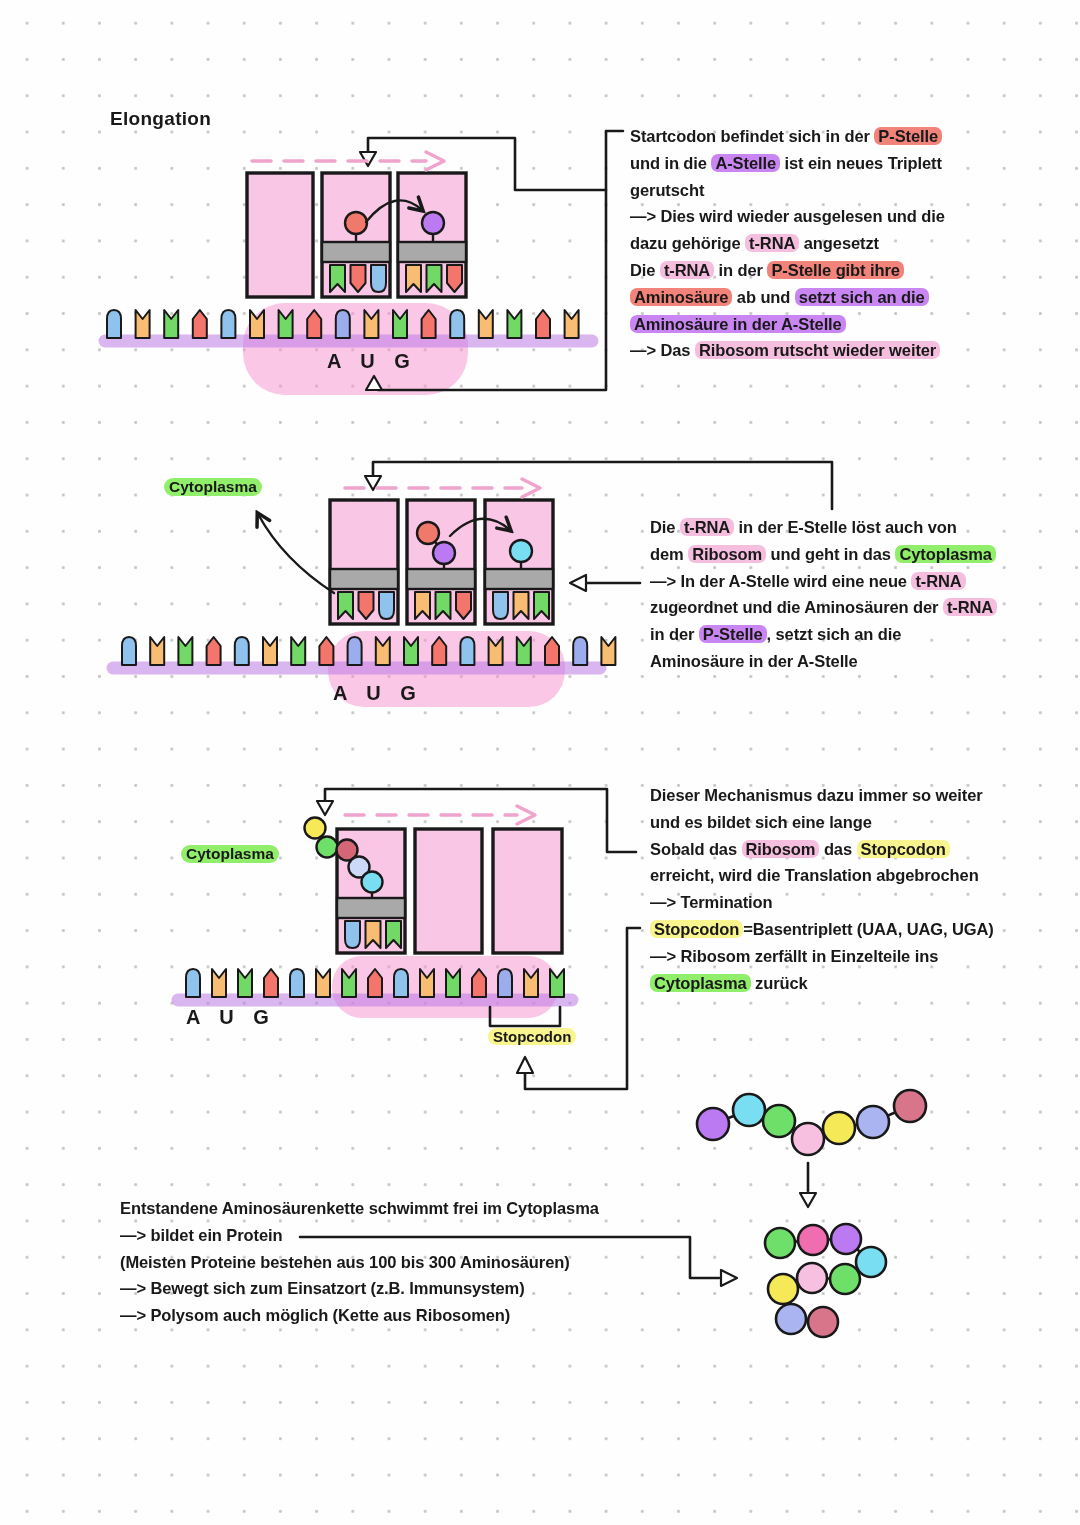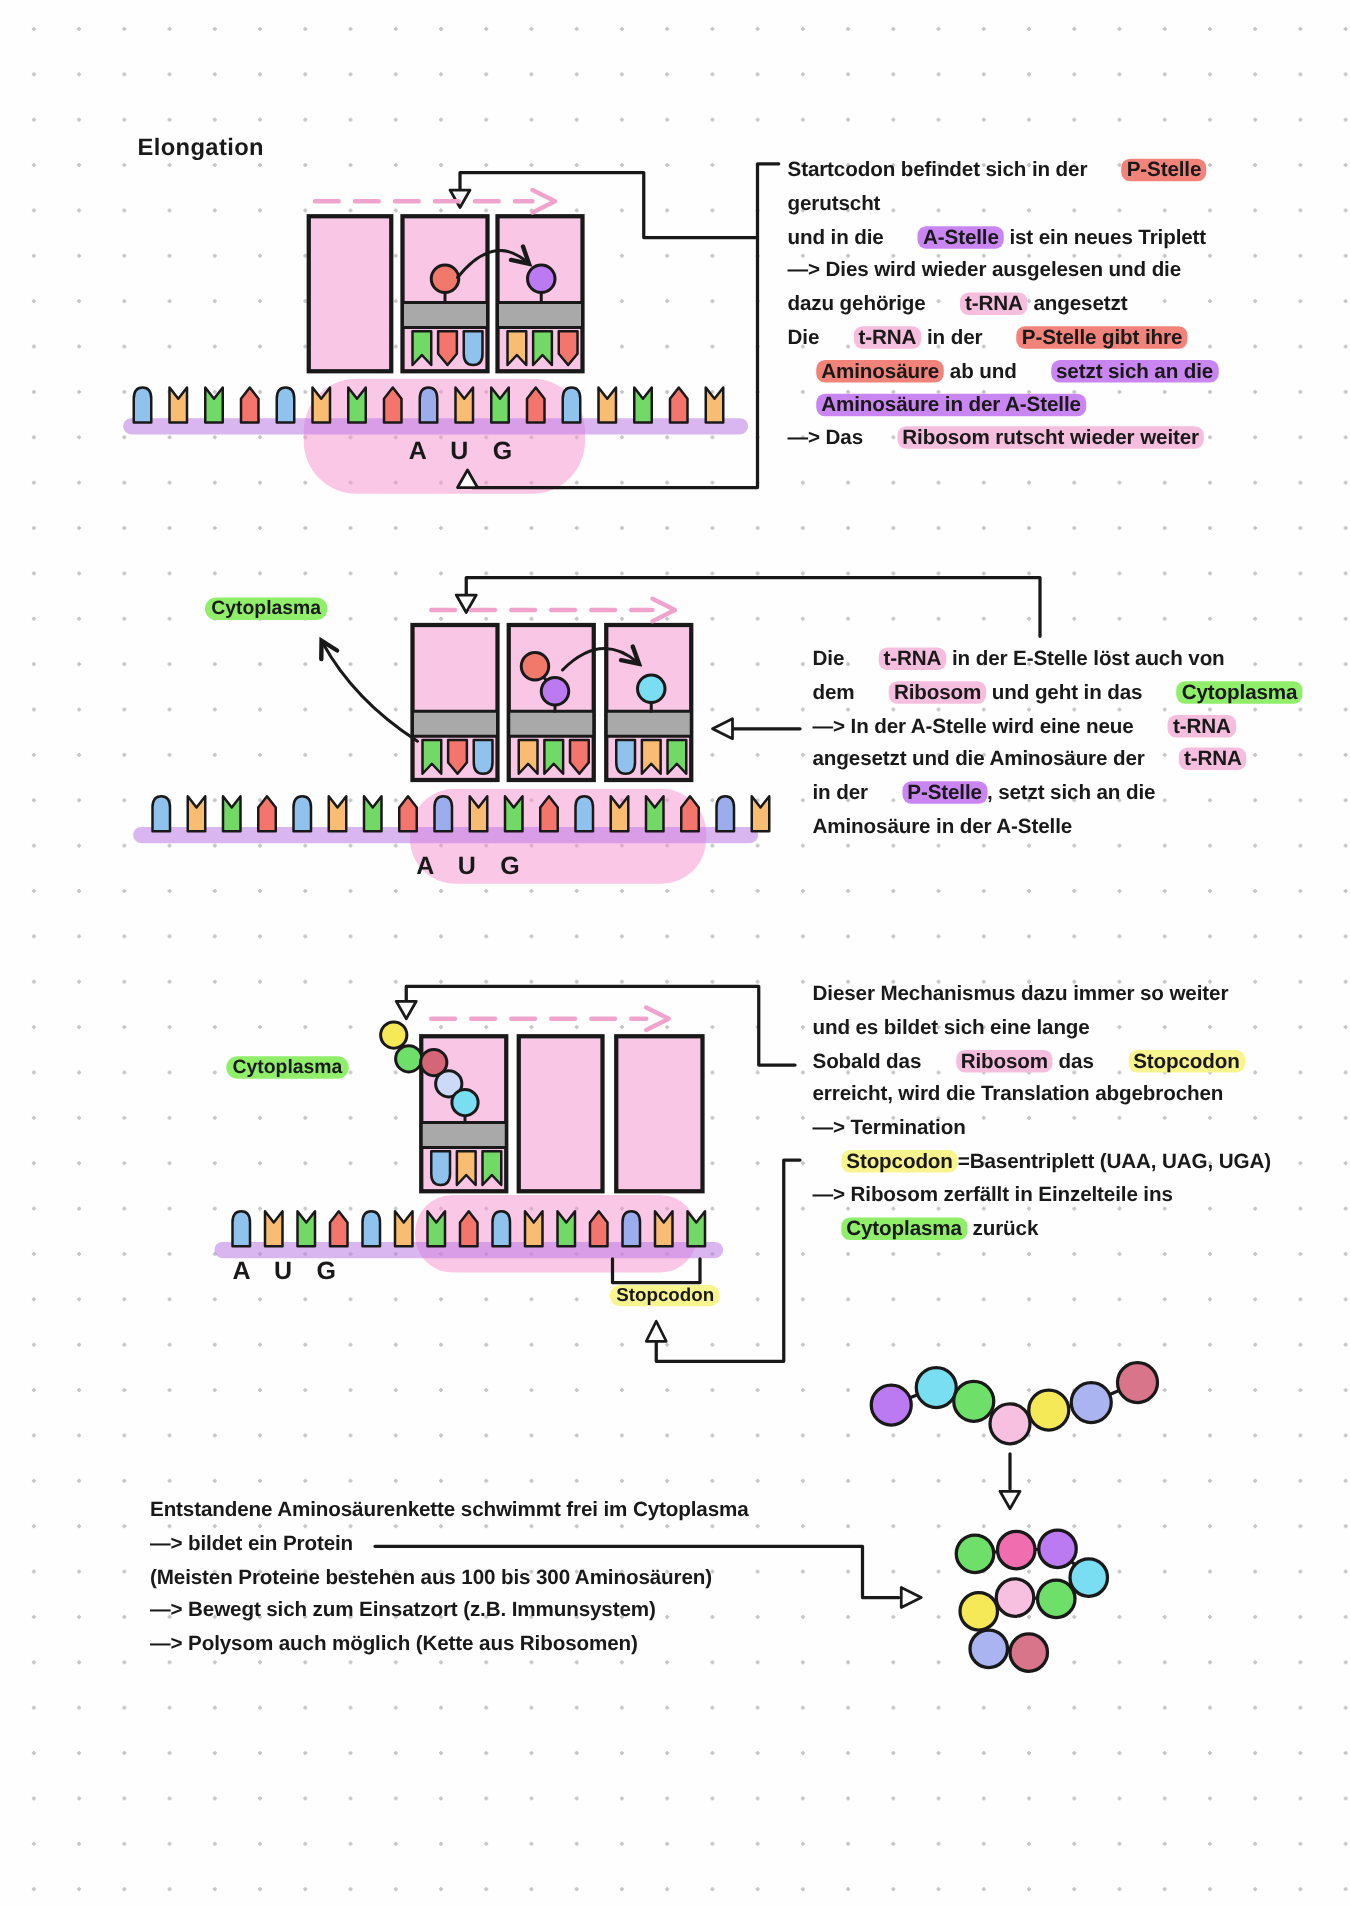--- a/index.html
+++ b/index.html
@@ -4,21 +4,21 @@
 <style>
   html,body{margin:0;padding:0;background:#fff;}
   .page{position:relative;width:1080px;height:1525px;background:#fffefe;
     background-image:radial-gradient(circle,#c7c7c7 1.3px,transparent 1.6px);
     background-size:36.2px 36.3px;background-position:9px 5px;
     font-family:"Liberation Sans",sans-serif;color:#191919;overflow:hidden;}
   #diagram-svg{position:absolute;left:0;top:0;}
   .title{position:absolute;left:110px;top:108px;font-size:19px;font-weight:700;letter-spacing:.3px;}
   .tblock{position:absolute;font-size:16.5px;line-height:26.8px;font-weight:700;white-space:nowrap;letter-spacing:-0.1px;}
   .tline{height:26.8px;}
-  .hl{padding:0 4px;border-radius:7px;margin-left:23px;}
+  .hl{padding:0 4px;border-radius:7px;}
   .hl-red{background:#f2837b;}
   .hl-purple{background:#c986f2;}
   .hl-pink{background:#f6bede;}
   .hl-green{background:#90ee6b;}
   .hl-yellow{background:#f8f48e;}
   .pill-label{position:absolute;font-size:15.5px;font-weight:700;padding:0 5px;border-radius:9px;white-space:nowrap;}
   #cytoplasma1{left:164px;top:478px;background:#90ee6b;}
   #cytoplasma2{left:181px;top:845px;background:#90ee6b;}
   #stopcodon{left:488px;top:1028px;background:#f8f48e;font-size:15px;}
   .aug{position:absolute;font-size:20px;font-weight:700;letter-spacing:7px;white-space:nowrap;}
@@ -219,34 +219,34 @@
   <div id="cytoplasma1" class="pill-label">Cytoplasma</div>
   <div id="cytoplasma2" class="pill-label">Cytoplasma</div>
   <div id="stopcodon" class="pill-label">Stopcodon</div>
   <div id="aug1" class="aug">A U G</div>
   <div id="aug2" class="aug">A U G</div>
   <div id="aug3" class="aug">A U G</div>
 
   <div id="blocks-root">
       <div class="tblock" style="left: 630px; top: 123px;">
         <div class="tline"><span>Startcodon befindet sich in der </span><span class="hl hl-red">P-Stelle</span></div>
+        <div class="tline"><span>und in die </span><span class="hl hl-purple">A-Stelle</span><span> ist ein neues Triplett</span></div>
         <div class="tline"><span>gerutscht</span></div>
-        <div class="tline"><span>und in die </span><span class="hl hl-purple">A-Stelle</span><span> ist ein neues Triplett</span></div>
         <div class="tline"><span>—&gt; Dies wird wieder ausgelesen und die</span></div>
         <div class="tline"><span>dazu gehörige </span><span class="hl hl-pink">t-RNA</span><span> angesetzt</span></div>
         <div class="tline"><span>Die </span><span class="hl hl-pink">t-RNA</span><span> in der </span><span class="hl hl-red">P-Stelle gibt ihre</span></div>
         <div class="tline"><span class="hl hl-red">Aminosäure</span><span> ab und </span><span class="hl hl-purple">setzt sich an die</span></div>
         <div class="tline"><span class="hl hl-purple">Aminosäure in der A-Stelle</span></div>
         <div class="tline"><span>—&gt; Das </span><span class="hl hl-pink">Ribosom rutscht wieder weiter</span></div>
       </div>
       <div class="tblock" style="left: 650px; top: 514px;">
         <div class="tline"><span>Die </span><span class="hl hl-pink">t-RNA</span><span> in der E-Stelle löst auch von</span></div>
         <div class="tline"><span>dem </span><span class="hl hl-pink">Ribosom</span><span> und geht in das </span><span class="hl hl-green">Cytoplasma</span></div>
         <div class="tline"><span>—&gt; In der A-Stelle wird eine neue </span><span class="hl hl-pink">t-RNA</span></div>
-        <div class="tline"><span>angesetzt und die Aminosäure der </span><span class="hl hl-pink">t-RNA</span></div>
+        <div class="tline"><span>zugeordnet und die Aminosäuren der </span><span class="hl hl-pink">t-RNA</span></div>
         <div class="tline"><span>in der </span><span class="hl hl-purple">P-Stelle</span><span>, setzt sich an die</span></div>
         <div class="tline"><span>Aminosäure in der A-Stelle</span></div>
       </div>
       <div class="tblock" style="left: 650px; top: 782px;">
         <div class="tline"><span>Dieser Mechanismus dazu immer so weiter</span></div>
         <div class="tline"><span>und es bildet sich eine lange</span></div>
         <div class="tline"><span>Sobald das </span><span class="hl hl-pink">Ribosom</span><span> das </span><span class="hl hl-yellow">Stopcodon</span></div>
         <div class="tline"><span>erreicht, wird die Translation abgebrochen</span></div>
         <div class="tline"><span>—&gt; Termination</span></div>
         <div class="tline"><span class="hl hl-yellow">Stopcodon</span><span>=Basentriplett (UAA, UAG, UGA)</span></div>

